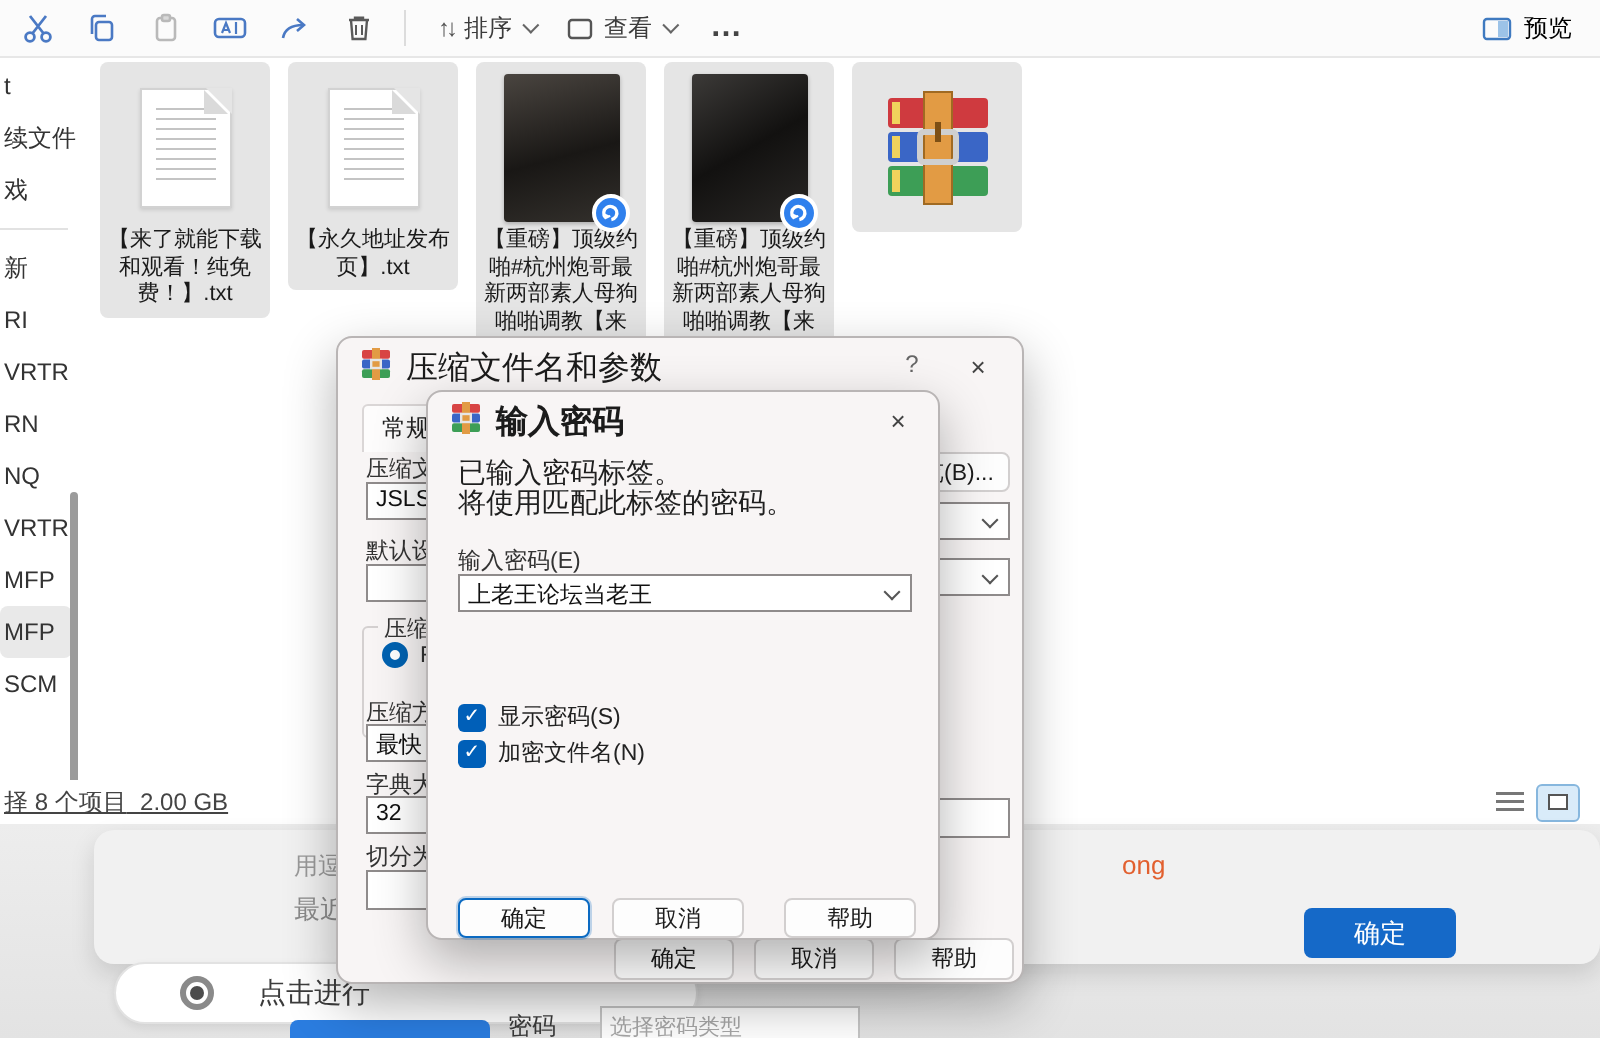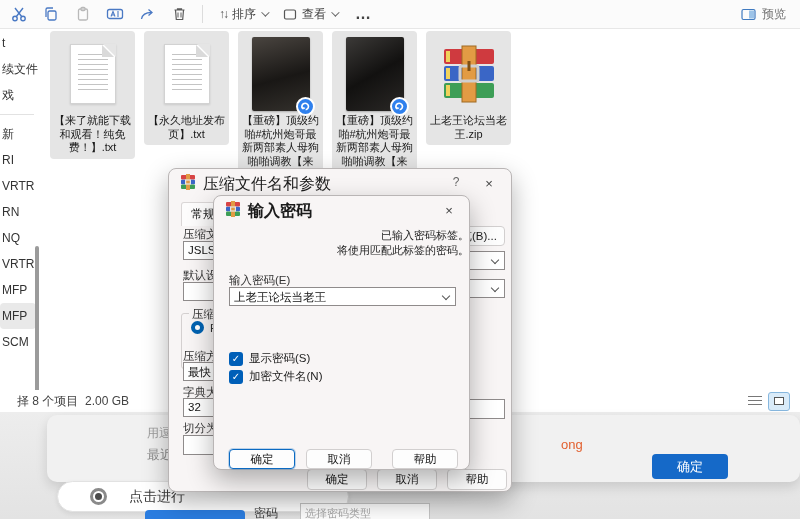--- a/index.html
+++ b/index.html
@@ -9,21 +9,21 @@
   
   .explorer { position:absolute; left:0; top:0; width:800px; height:412px; background:#fff; border-bottom:1px solid #cfcfcf; }
   .toolbar { position:absolute; left:0; top:0; width:800px; height:29px; background:#fbfbfb; border-bottom:1px solid #e7e7e7; display:flex; align-items:center; }
   .tb-ic { display:inline-flex; align-items:center; justify-content:center; width:26px; height:24px; margin-left:6px; border-radius:4px; }
   .tb-ic svg { display:block; }
   .tb-sep { width:1px; height:18px; background:#dcdcdc; margin:0 8px 0 10px; }
   .tb-group { display:flex; align-items:center; gap:5px; padding:0 8px; height:24px; border-radius:4px; color:#3b3b3b; font-size:12px; }
   .arrows { font-size:12px; color:#555; letter-spacing:-2px; }
   .chev { width:6px; height:6px; border-right:1.2px solid #666; border-bottom:1.2px solid #666; transform:rotate(45deg) translateY(-2px); display:inline-block; }
   .tb-more { font-size:16px; color:#444; padding:0 10px; font-weight:bold; }
-  .tb-right { margin-left:auto; display:flex; align-items:center; gap:6px; padding-right:14px; color:#737373; font-size:12px; }
+  .tb-right { margin-left:auto; display:flex; align-items:center; gap:6px; padding-right:14px; color:#000000; font-size:12px; }
 
   
   .sidebar { position:absolute; left:0; top:30px; width:42px; height:360px; background:#fff; overflow:hidden; }
   .side-item { height:26px; display:flex; align-items:center; font-size:12px; color:#333; padding-left:2px; white-space:nowrap; overflow:hidden; }
   .side-item.sel { background:#e9e9e9; border-radius:4px; width:36px; }
   .side-div { height:13px; position:relative; }
   .side-div::after { content:''; position:absolute; left:0; right:8px; top:6px; border-top:1px solid #e2e2e2; }
   .side-scroll { position:absolute; right:3px; top:216px; width:4px; height:148px; background:#9b9b9b; border-radius:2px; }
 
   
@@ -35,32 +35,32 @@
   .doc .lines { position:absolute; left:7px; right:7px; top:9px; bottom:9px; background:repeating-linear-gradient(to bottom,#c4c4c4 0 1px,transparent 1px 5px); }
   .doc::before { content:''; position:absolute; top:-1px; right:-1px; border-top:13px solid #e5e5e5; border-left:13px solid transparent; }
   .doc::after { content:''; position:absolute; top:-1px; right:0px; border-bottom:12px solid #dadada; border-right:12px solid transparent; margin-top:0; transform:translate(-1px,1px); }
   .vthumb { width:58px; height:74px; border-radius:2px; position:relative; background:linear-gradient(165deg,#4a4540 0%,#191715 55%,#33302c 100%); box-shadow:0 1px 2px rgba(0,0,0,.25); }
   .vthumb.v2 { background:linear-gradient(150deg,#3c3a38 0%,#121110 50%,#2a2念8 100%); background:linear-gradient(150deg,#3c3a38 0%,#121110 50%,#2a2826 100%); }
   .vbadge { position:absolute; right:-5px; bottom:-5px; width:19px; height:19px; border-radius:50%; background:#2f80ed; border:2px solid #fff; display:flex; align-items:center; justify-content:center; }
   .rarbig svg { display:block; }
 
   
   .statusbar { position:absolute; left:0; top:390px; width:800px; height:22px; display:flex; align-items:center; font-size:12px; color:#444; background:#fff; }
-  .statusbar .sel-text { padding-left:17px; }
+  .statusbar .sel-text { padding-left:2px;text-decoration:underline; }
   .sb-right { margin-left:auto; display:flex; align-items:center; gap:6px; padding-right:10px; }
   .ic-lines { width:14px; height:10px; background:repeating-linear-gradient(to bottom,#777 0 1.5px,transparent 1.5px 4px); }
   .ic-viewbox { width:22px; height:19px; background:#d9ebf9; border:1px solid #87b7de; border-radius:3px; display:flex; align-items:center; justify-content:center; }
   .ic-viewbox i { display:block; width:10px; height:8px; border:1.4px solid #555; background:#fff; }
 
   
   .bg-page { position:absolute; left:0; top:412px; width:800px; height:107px; background:linear-gradient(#ededed,#e3e3e3); }
   .bg-panel { position:absolute; left:47px; top:3px; width:753px; height:67px; background:#f1f1f1; border-radius:10px; box-shadow:0 5px 12px rgba(0,0,0,.13); }
   .bg-hint { position:absolute; left:100px; top:10px; font-size:12px; color:#9a9a9a; }
   .bg-recent { position:absolute; left:100px; top:31px; font-size:13px; color:#8b8b8b; }
-  .bg-red { position:absolute; left:514px; top:22px; font-size:13px; color:#e2602f; }
+  .bg-red { position:absolute; left:514px; top:10px; font-size:13px; color:#e2602f; }
   .bg-ok { position:absolute; left:605px; top:39px; width:76px; height:25px; background:#1569c8; color:#fff; font-size:13px; border-radius:4px; display:flex; align-items:center; justify-content:center; }
   .pill { position:absolute; left:57px; top:69px; width:292px; height:31px; background:#fff; border:1px solid #e2e2e2; border-radius:16px; display:flex; align-items:center; box-shadow:0 2px 5px rgba(0,0,0,.08); }
   .pill-radio { width:17px; height:17px; border-radius:50%; border:3px solid #8a8a8a; margin-left:32px; position:relative; }
   .pill-radio::after { content:''; position:absolute; inset:2px; border-radius:50%; background:#4c4c4c; }
   .pill-text { margin-left:22px; font-size:14px; color:#3c3c3c; white-space:nowrap; }
   .strip-btn { position:absolute; left:145px; top:98px; width:100px; height:20px; background:#2b7de0; border-radius:4px; }
   .strip-label { position:absolute; left:254px; top:93px; font-size:12px; color:#3a3a3a; }
   .strip-input { position:absolute; left:300px; top:91px; width:130px; height:18px; background:#fff; border:1px solid #c6c6c6; font-size:11px; color:#a7a7a7; padding:2px 4px; white-space:nowrap; overflow:hidden; }
 
   
@@ -75,21 +75,21 @@
   .fld-combo .cchev { position:absolute; right:6px; top:5px; width:6px; height:6px; border-right:1.2px solid #555; border-bottom:1.2px solid #555; transform:rotate(45deg); }
   .btn { position:absolute; background:#fdfdfd; border:1px solid #d2cfcf; border-radius:4px; font-size:11.5px; color:#1b1b1b; display:flex; align-items:center; justify-content:center; }
   .btn.focused { border:1.5px solid #0b6ac2; box-shadow:0 0 0 1px rgba(11,106,194,.25); }
   .radio { position:absolute; width:13px; height:13px; border-radius:50%; border:4px solid #0062b1; background:#fff; }
   .cbrow { position:absolute; display:flex; align-items:center; gap:6px; font-size:11.5px; color:#222; }
   .cbox { width:14px; height:14px; border-radius:3px; background:#005fb8; color:#fff; font-size:10px; line-height:14px; text-align:center; }
   .dlg-archive { left:168px; top:168px; width:344px; height:324px; overflow:hidden; }
   .dlg-password { left:213px; top:195px; width:257px; height:275px; z-index:30; }
   .dlg-archive { z-index:20; }
   .tab { position:absolute; left:12px; top:33px; padding:3px 9px; font-size:12px; color:#222; background:#fdfcfc; border:1px solid #dad6d6; border-bottom:none; border-radius:3px 3px 0 0; }
-  .pw-info { position:absolute; left:0; right:0; text-align:right; font-size:11px; color:#1f1f1f; }
+  .pw-info { position:absolute; left:0; right:0; text-align:left; font-size:14px; color:#1f1f1f;padding-left:15px; }
   .groupbox { position:absolute; border:1px solid #d4d0d0; border-radius:3px; }
 </style>
 </head>
 <body>
 
 <div class="stage">
 
   <div class="explorer">
     <div class="toolbar">
       <span class="tb-ic">
@@ -255,21 +255,20 @@
           <rect x="3" y="38" width="50" height="15" rx="2" fill="#3d9e56"></rect>
           <rect x="5" y="6" width="4" height="11" fill="#f0d25c"></rect>
           <rect x="5" y="23" width="4" height="11" fill="#f0d25c"></rect>
           <rect x="5" y="40" width="4" height="11" fill="#f0d25c"></rect>
           <rect x="21" y="1" width="14" height="56" fill="#e29b44" stroke="#a06a22" stroke-width="1"></rect>
           <rect x="19" y="21" width="18" height="15" rx="2" fill="none" stroke="#cfcfcf" stroke-width="3"></rect>
           <rect x="26.5" y="16" width="3" height="10" fill="#7d4f15"></rect>
         </svg>
       </div>
     </div>
-    <div class="t-label">上老王论坛当老王.zip</div>
   </div>
       </div>
 
     <div class="statusbar">
       <span class="sel-text">
         <span>择 8 个项目</span>&nbsp;&nbsp;<span>2.00 GB</span>
       </span>
       <span class="sb-right">
         <span class="ic-lines"></span>
         <span class="ic-viewbox">

